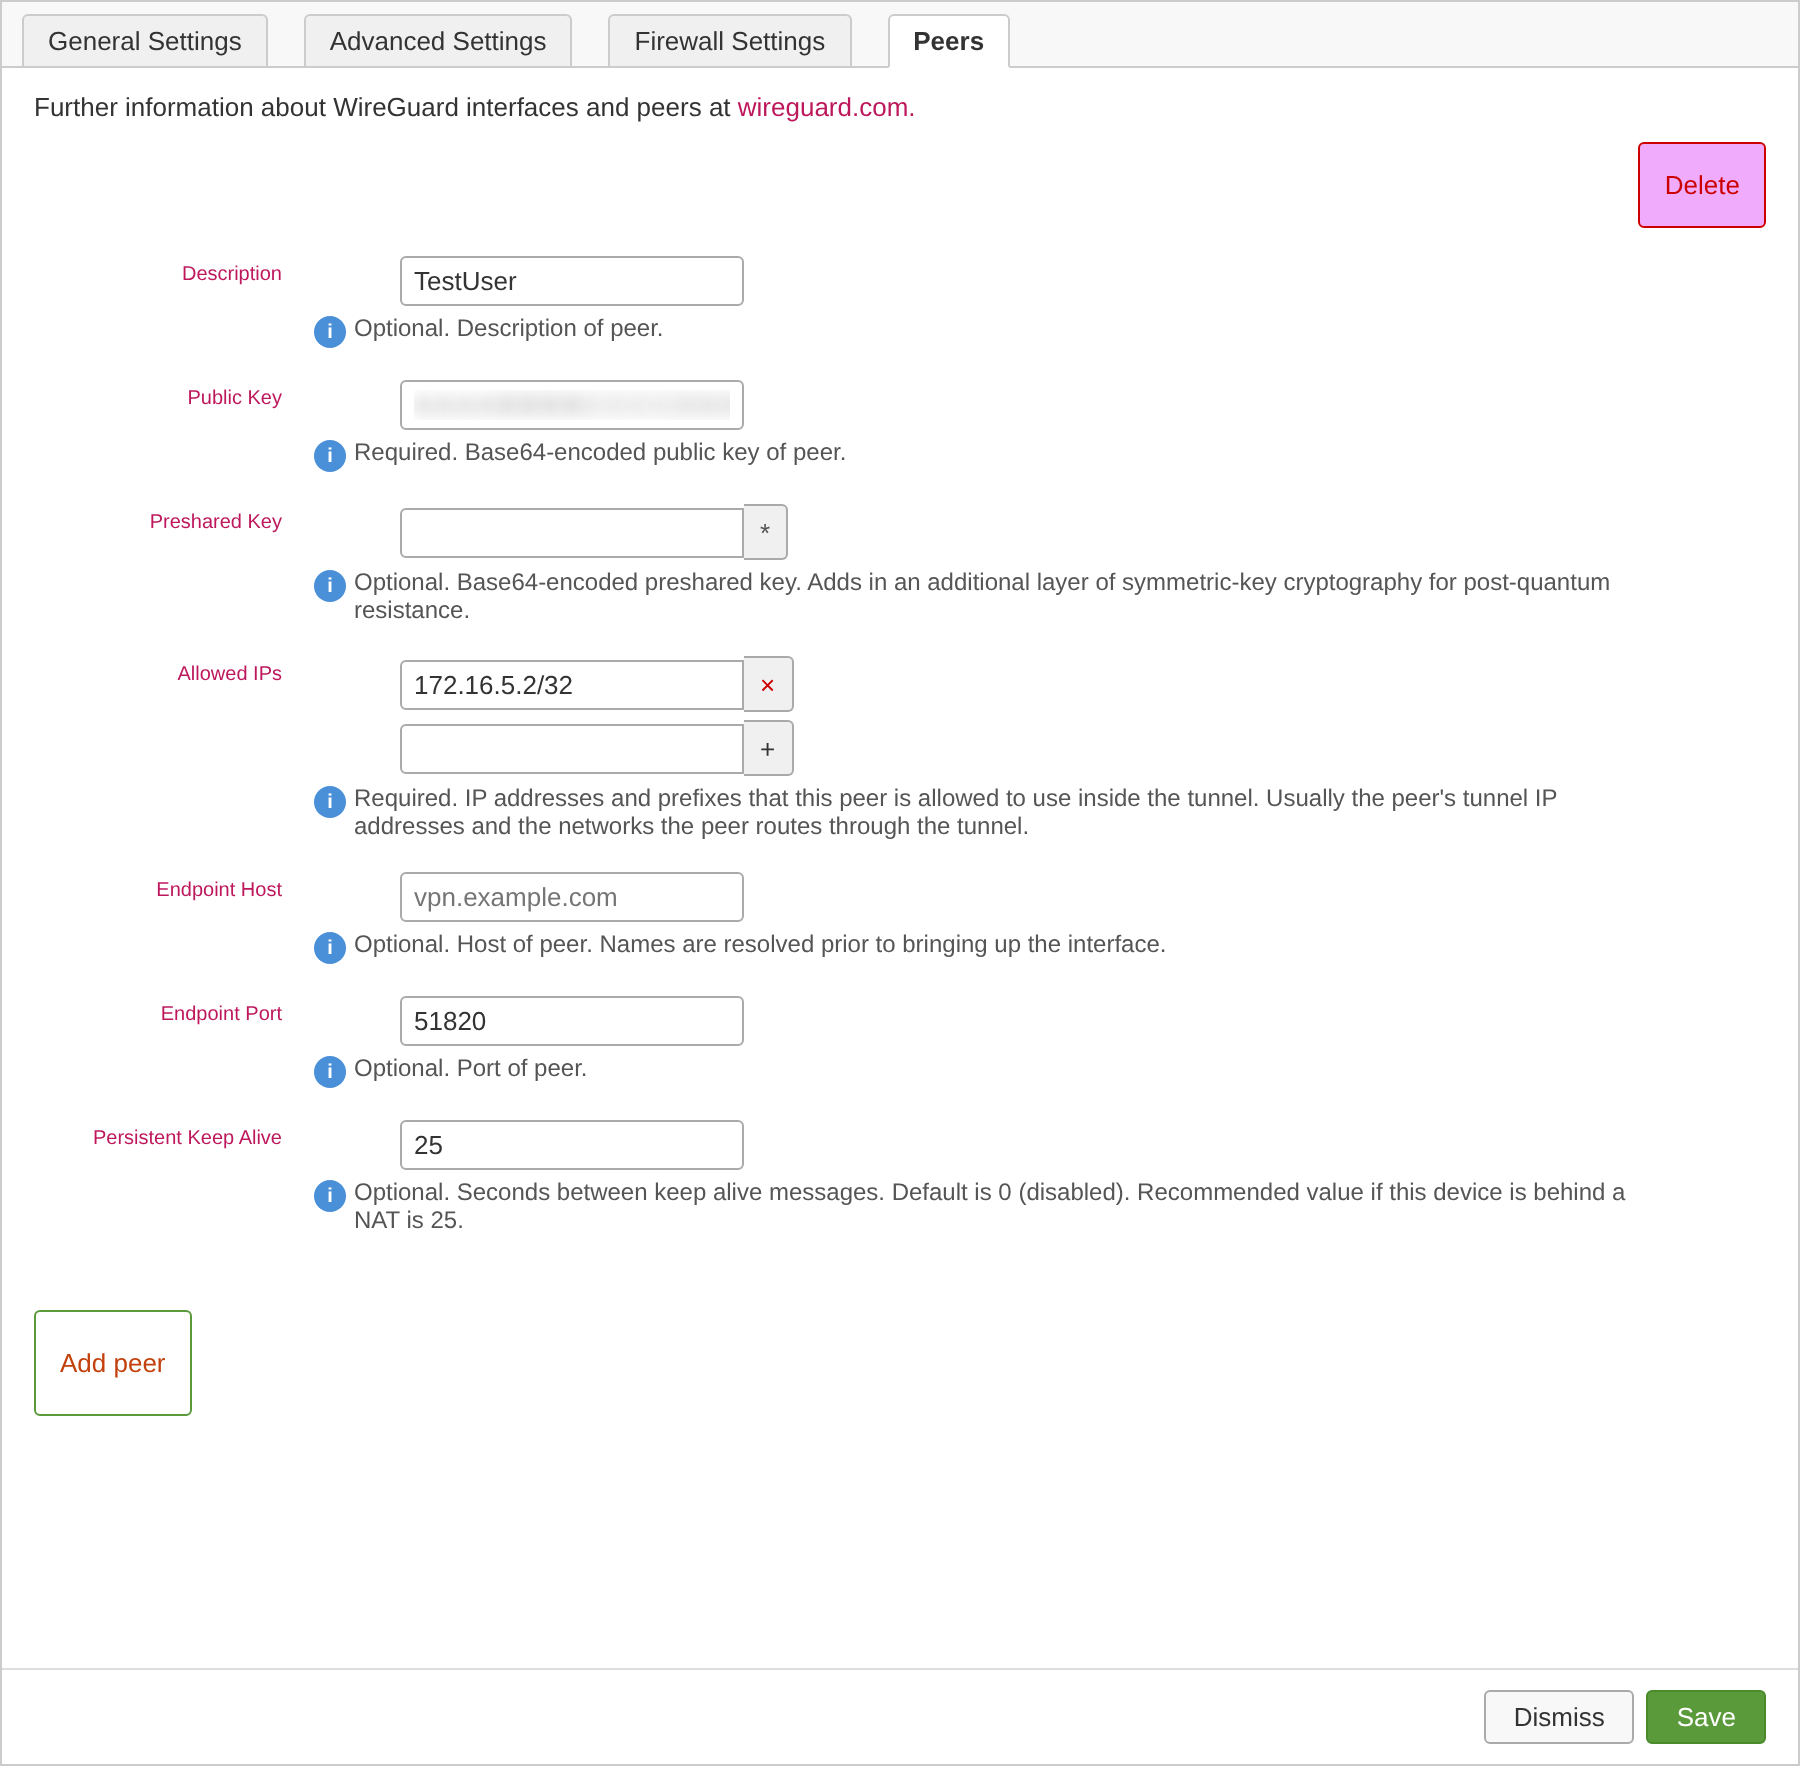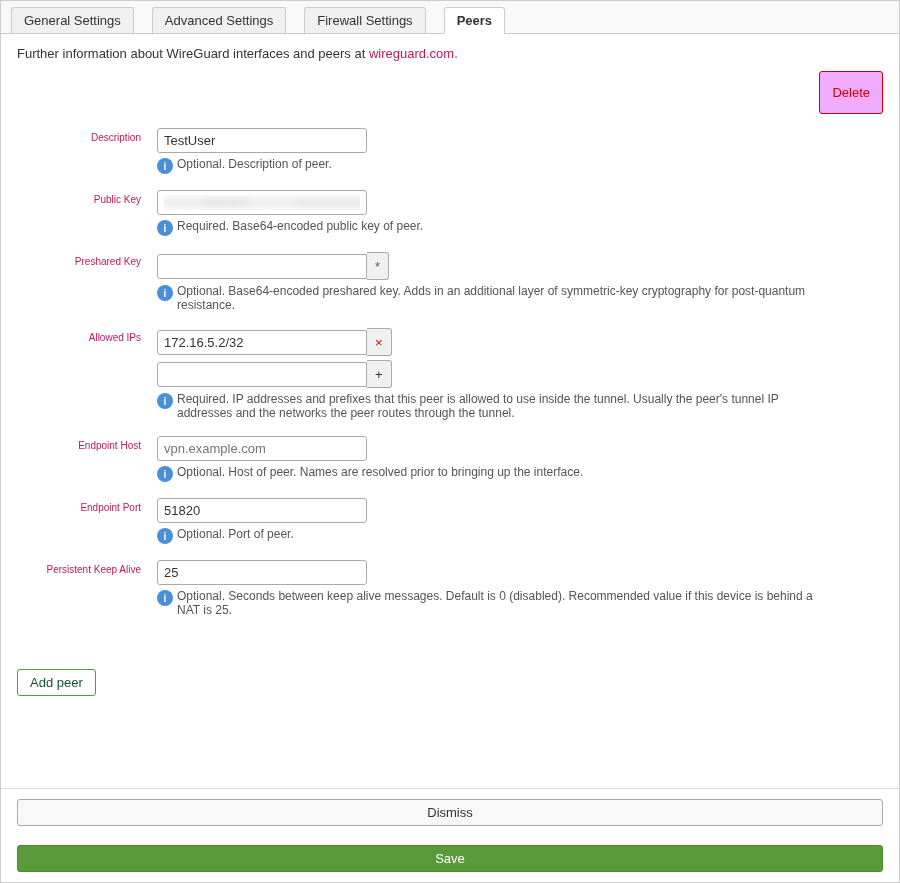--- a/index.html
+++ b/index.html
@@ -97,27 +97,28 @@
       white-space: nowrap;
       width: 140px;
       vertical-align: top;
       padding-top: 10px;
     }
     .form-field {
       padding: 6px 0 10px 0;
       vertical-align: top;
     }
     .form-input {
-      width: 210px;
+      width: 172px;
       padding: 4px 6px;
       border: 1px solid #aaa;
       border-radius: 3px;
       font-size: 13px;
       color: #333;
       background: #fff;
+      margin-left: 43px;
     }
     .form-input.blurred-text {
       color: transparent;
       text-shadow: 0 0 8px #999;
       letter-spacing: 2px;
     }
     .help-text {
       font-size: 12px;
       color: #555;
       margin-top: 4px;
@@ -203,53 +204,52 @@
       height: 16px;
       cursor: pointer;
     }
     .bottom-bar {
       position: absolute;
       bottom: 0;
       left: 0;
       right: 0;
       display: flex;
       justify-content: flex-end;
-      gap: 19px;
+      gap: 6px;
       padding: 10px 16px;
       border-top: 1px solid #ddd;
       background: #fff;
-      flex-direction: column;
     }
     .btn-dismiss {
       padding: 5px 14px;
       border: 1px solid #aaa;
       background: #f8f8f8;
       color: #333;
       cursor: pointer;
       border-radius: 3px;
       font-size: 13px;
     }
     .btn-save {
       padding: 5px 14px;
       border: 1px solid #4a8a2a;
       background: #5a9a3a;
       color: #fff;
       cursor: pointer;
       border-radius: 3px;
       font-size: 13px;
     }
     .add-peer-btn {
-      padding: 5px 12px;
+      padding: 18px 12px;
       border: 1px solid #5a9a3a;
       background: #fff;
-      color: #14532d;
-      cursor: pointer;
-      border-radius: 3px;
-      font-size: 13px;
-      margin-top: 28px;
+      color: #c2410c;
+      cursor: pointer;
+      border-radius: 3px;
+      font-size: 13px;
+      margin-top: 14px;
     }
   </style>
 </head>
 <body>
 
 <div class="page-wrapper">
 
 
   <div class="tabs">
     <div class="tab">General Settings</div>

